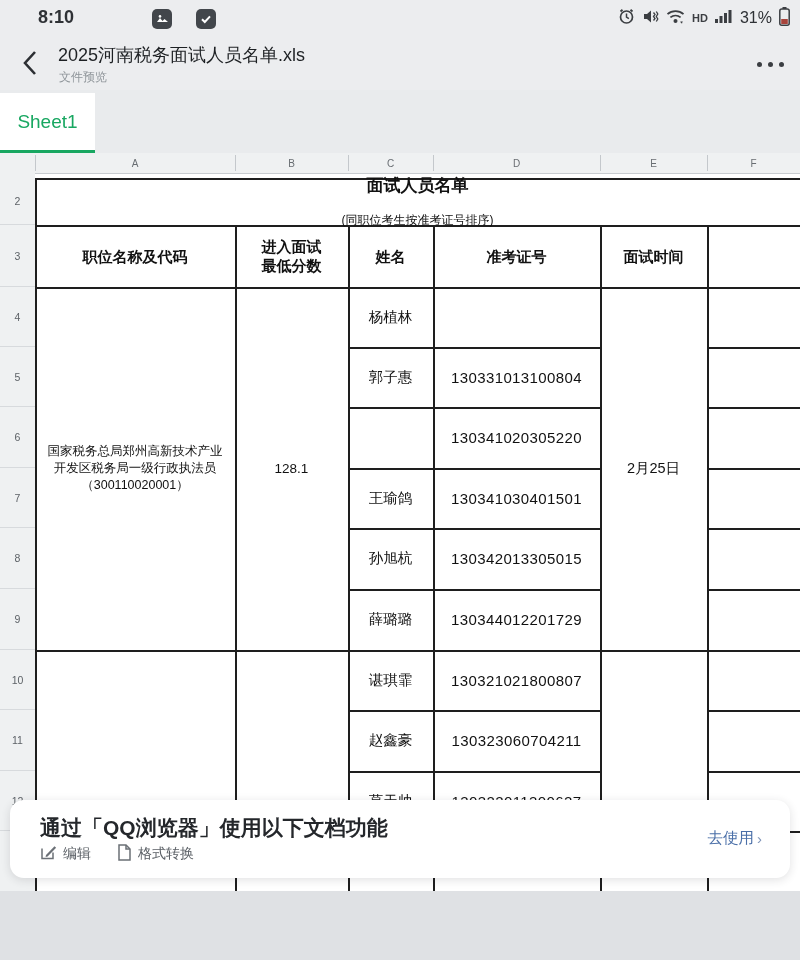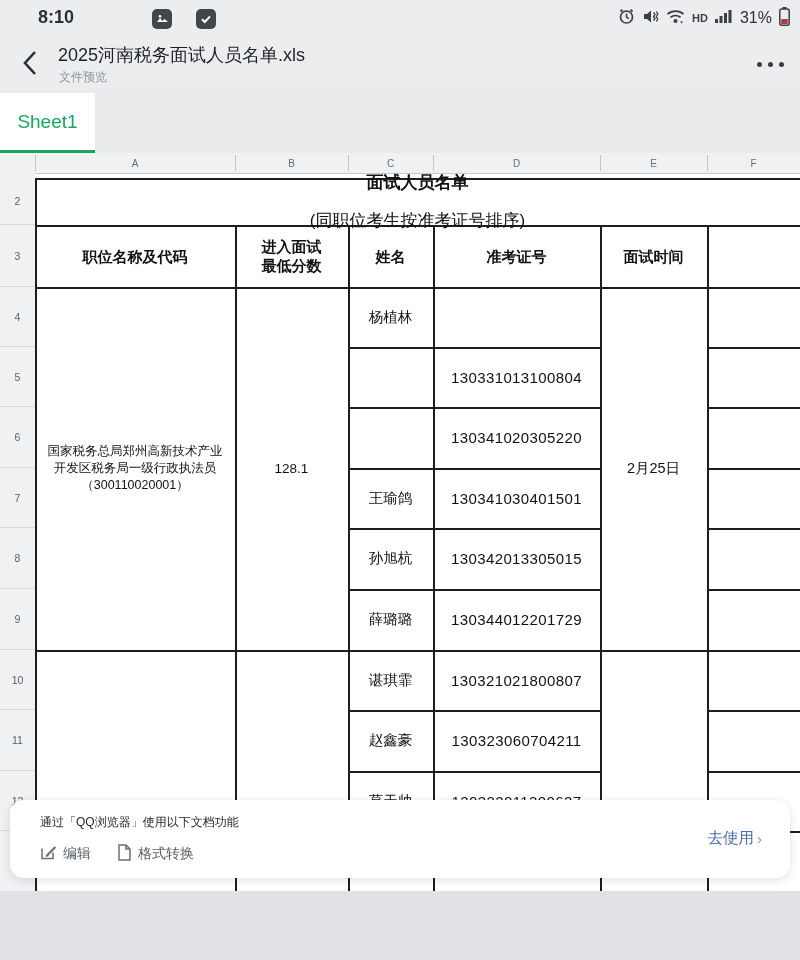--- a/index.html
+++ b/index.html
@@ -37,30 +37,30 @@
             font-size:10px;color:#686d72;}
   .colsep{position:absolute;top:2px;height:16px;width:1px;background:#c4c8cc;}
   .rowcol{position:absolute;left:0;top:20px;width:35px;height:732px;background:#eff1f2;}
   .rownum{position:absolute;left:0;width:35px;display:flex;align-items:center;justify-content:center;
           font-size:10.5px;color:#5d6267;border-bottom:1px solid #d7dadd;box-sizing:border-box;}
   .hline{position:absolute;height:2px;background:#1e1e1e;}
   .vline{position:absolute;width:2px;background:#1e1e1e;}
   .cell{position:absolute;display:flex;flex-direction:column;align-items:center;justify-content:center;
         text-align:center;color:#111;}
   .t-title{font-size:17px;font-weight:bold;}
-  .t-sub{font-size:17px;margin-top:15px;}
+  .t-sub{font-size:12px;margin-top:15px;}
   .t-head{font-size:15px;font-weight:bold;line-height:19px;}
   .t-pos{font-size:12.5px;line-height:17px;}
   .t-name{font-size:14.5px;}
   .t-num{font-size:15px;letter-spacing:.4px;}
 
   
   .banner{position:absolute;left:10px;top:800px;width:780px;height:78px;background:#fff;border-radius:14px;
           box-shadow:0 2px 10px rgba(40,44,50,.14);z-index:5;}
-  .banner-msg{position:absolute;left:30px;top:14px;font-size:12px;font-weight:400;color:#24272b;}
+  .banner-msg{position:absolute;left:30px;top:14px;font-size:21px;font-weight:700;color:#24272b;}
   .banner-actions{position:absolute;left:30px;top:44px;display:flex;gap:26px;align-items:center;}
   .b-action{display:flex;align-items:center;gap:6px;font-size:14px;color:#5b6066;}
   .banner-cta{position:absolute;right:28px;top:28px;display:flex;align-items:center;gap:3px;
               font-size:15.5px;color:#4a6fa8;}
   .cta-chev{font-size:15px;color:#7d93b8;}
 
   
   .dock{position:absolute;left:0;top:903px;width:800px;height:57px;background:#f0f1f3;z-index:6;}
   .drawer{position:absolute;left:52px;top:11px;width:33px;height:33px;display:grid;
           grid-template-columns:repeat(3,1fr);gap:7px;}
@@ -236,20 +236,21 @@
 
     <div class="cell t-pos" style="left:35px;top:134px;width:200px;height:363px">
       <div>国家税务总局郑州高新技术产业</div>
       <div>开发区税务局一级行政执法员</div>
       <div>（300110020001）</div>
     </div>
     <div class="cell" style="left:235px;top:134px;width:113px;height:363px;font-size:13.5px">128.1</div>
     <div class="cell" style="left:600px;top:134px;width:107px;height:363px;font-size:14.5px">2月25日</div>
 
     <div class="cell t-name" style="left:348px;top:134px;width:85px;height:60px">杨植林</div>
+    <div class="cell t-name" style="left:348px;top:194px;width:85px;height:60px">郭子惠</div>
     <div class="cell t-num" style="left:433px;top:194px;width:167px;height:60px">130331013100804</div>
     <div class="cell t-num" style="left:433px;top:254px;width:167px;height:61px">130341020305220</div>
     <div class="cell t-name" style="left:348px;top:315px;width:85px;height:60px">王瑜鸽</div>
     <div class="cell t-num" style="left:433px;top:315px;width:167px;height:60px">130341030401501</div>
     <div class="cell t-name" style="left:348px;top:375px;width:85px;height:61px">孙旭杭</div>
     <div class="cell t-num" style="left:433px;top:375px;width:167px;height:61px">130342013305015</div>
     <div class="cell t-name" style="left:348px;top:436px;width:85px;height:61px">薛璐璐</div>
     <div class="cell t-num" style="left:433px;top:436px;width:167px;height:61px">130344012201729</div>
 
     <div class="cell t-name" style="left:348px;top:497px;width:85px;height:60px">谌琪霏</div>

